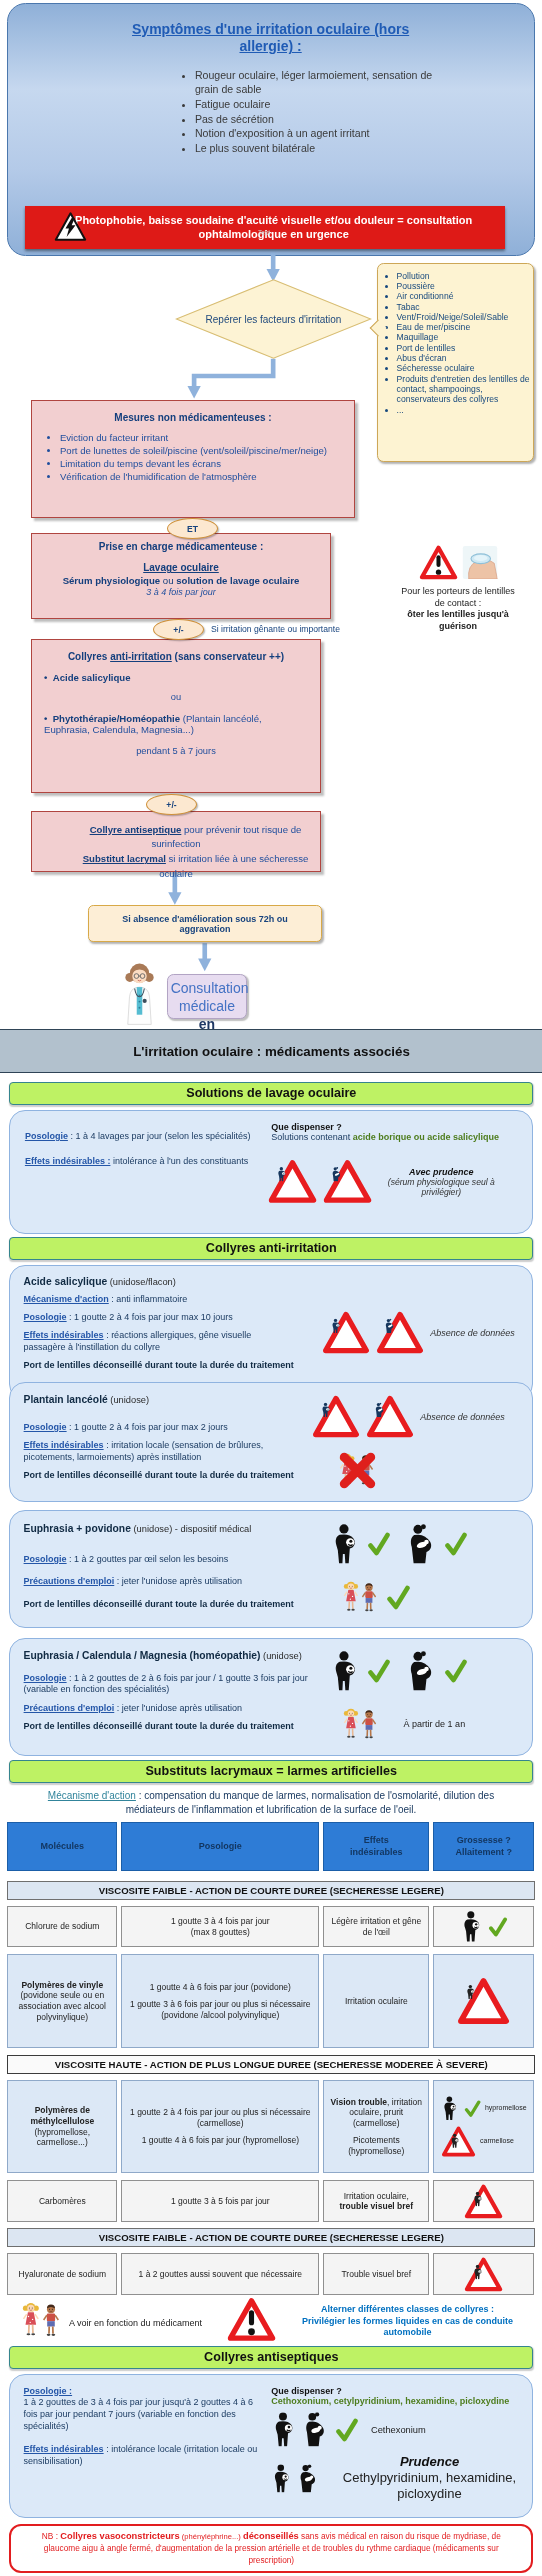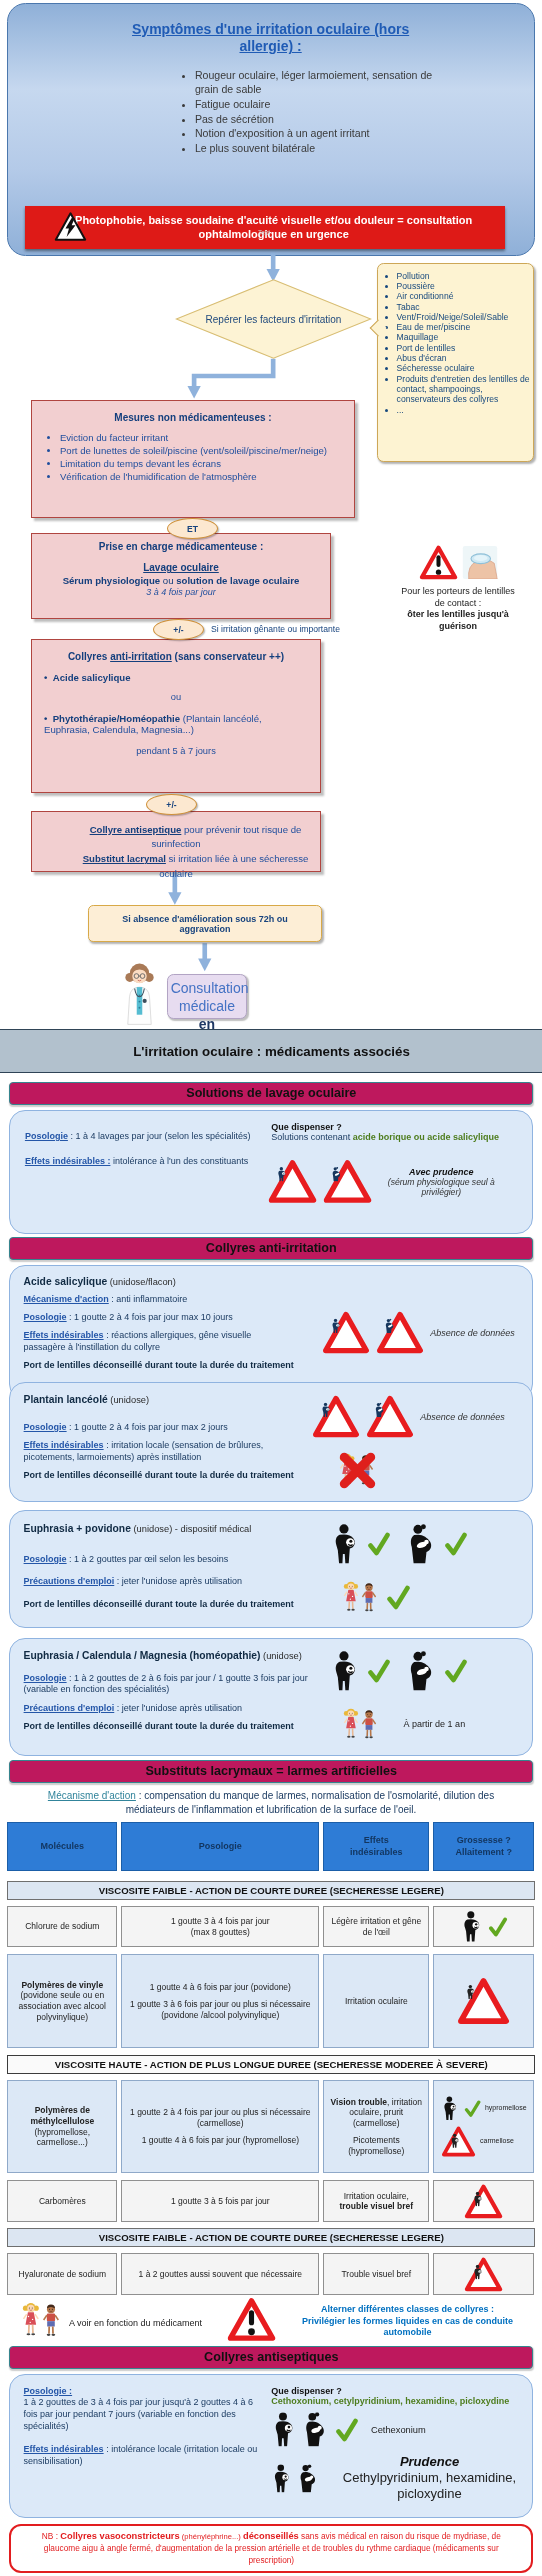--- a/index.html
+++ b/index.html
@@ -87,21 +87,21 @@
   .lens-note { left:396px; top:545px; width:124px; text-align:center; }
   .lens-note .icons { display:flex; justify-content:center; gap:4px; align-items:center; }
   .lens-note .ltxt { margin-top:6px; font-size:9px; color:#222; line-height:1.3; }
 
   
   .band-grey { left:0; top:1029px; width:543px; height:44px; background:#b2c1cd;
     border-top:1.3px solid #2f4456; border-bottom:1.3px solid #2f4456;
     display:flex; align-items:center; justify-content:center;
     font-size:13.3px; font-weight:bold; color:#111; }
 
-  .hdr-teal { left:9.3px; width:524px; height:22.6px; background:#be185d; border:1.3px solid #35858e;
+  .hdr-teal { left:9.3px; width:524px; height:22.6px; background:#bef264; border:1.3px solid #35858e;
     border-radius:4px; display:flex; align-items:center; justify-content:center;
     font-size:12.6px; font-weight:bold; color:#111; box-shadow:0.7px 1.3px 1.3px rgba(0,0,0,.2); }
   .h1t { top:1082px; } .h2t { top:1237px; } .h3t { top:1760px; } .h4t { top:2346px; }
 
   .card { left:9.3px; width:524px; background:#dce9f8; border:1.3px solid #8fb3e0; border-radius:16px;
     color:#17375e; font-size:9px; }
   .card .lbl { color:#2456a8; font-weight:bold; text-decoration:underline; }
   .card .p { margin-top:6.6px; line-height:1.3; }
   .card .name { font-size:10.3px; font-weight:bold; color:#102a43; }
   .card .name .nr { font-weight:normal; font-size:9.3px; color:#2b2b2b; }

